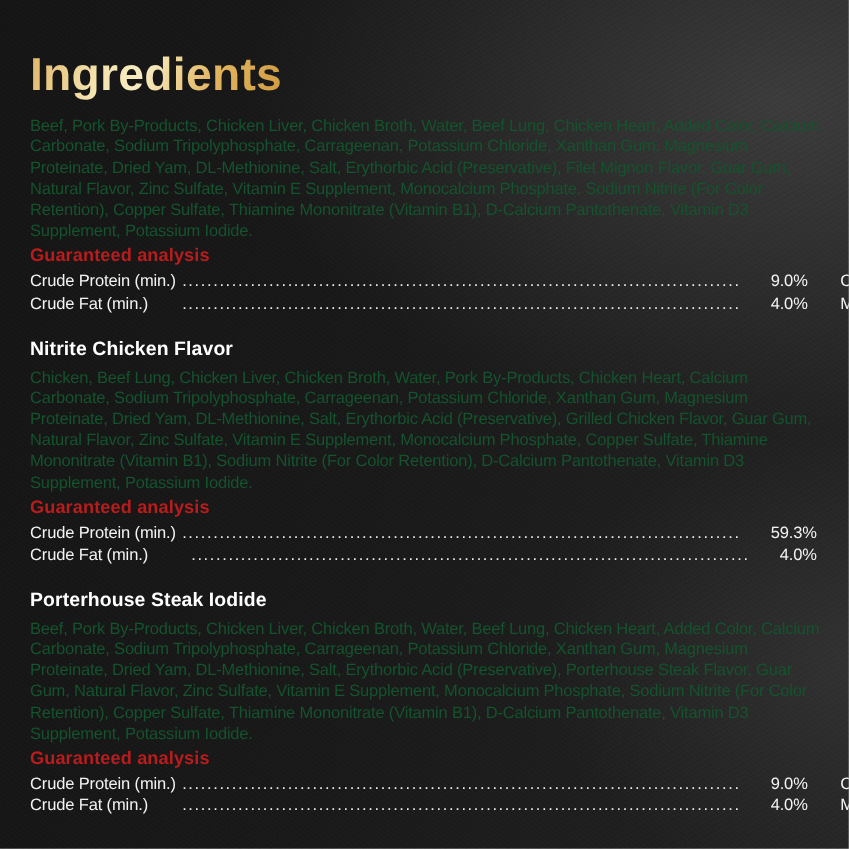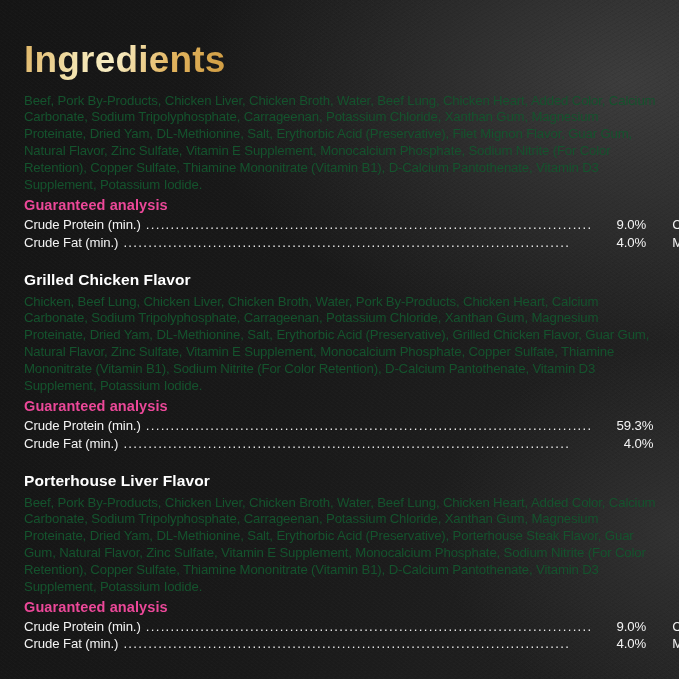--- a/index.html
+++ b/index.html
@@ -49,36 +49,37 @@
     line-height: 16.8px;
     letter-spacing: -0.15px;
     color: #14532d;
     max-width: 637px;
   }
   h3.ga-heading {
     margin: 0 0 2px 0;
     font-size: 14.5px;
     line-height: 1.1;
     font-weight: 700;
-    color: #ec4899;
+    color: #b91c1c;
     letter-spacing: 0.1px;
   }
   .analysis-grid {
     display: grid;
     grid-template-columns: 1fr 1fr;
     column-gap: 26px;
     max-width: 560px;
     font-size: 13.2px;
     line-height: 17.2px;
     letter-spacing: -0.1px;
   }
   .analysis-row {
     display: flex;
     align-items: baseline;
     white-space: nowrap;
+    text-align: right;
   }
   .analysis-label { flex: 0 0 auto; }
   .dot-leader {
     flex: 1 1 auto;
     overflow: hidden;
     white-space: nowrap;
     margin: 0 4px 0 5px;
     letter-spacing: 1.3px;
     color: #ececec;
   }
@@ -110,21 +111,21 @@
         <span class="analysis-value">4.0%</span>
       </div>
       <div class="analysis-row">
         <span class="analysis-label">Moisture (max.)</span>
 
       </div>
     </div>
   </section>
 
   <section class="flavor">
-    <h2 class="flavor-heading">Grilled Chicken Flavor</h2>
+    <h2 class="flavor-heading">Nitrite Chicken Flavor</h2>
     <p class="ingredients">Chicken, Beef Lung, Chicken Liver, Chicken Broth, Water, Pork By-Products, Chicken Heart, Calcium Carbonate, Sodium Tripolyphosphate, Carrageenan, Potassium Chloride, Xanthan Gum, Magnesium Proteinate, Dried Yam, DL-Methionine, Salt, Erythorbic Acid (Preservative), Grilled Chicken Flavor, Guar Gum, Natural Flavor, Zinc Sulfate, Vitamin E Supplement, Monocalcium Phosphate, Copper Sulfate, Thiamine Mononitrate (Vitamin B1), Sodium Nitrite (For Color Retention), D-Calcium Pantothenate, Vitamin D3 Supplement, Potassium Iodide.</p>
     <h3 class="ga-heading">Guaranteed analysis</h3>
     <div class="analysis-grid">
       <div class="analysis-row">
         <span class="analysis-label">Crude Protein (min.)</span>
         <span class="dot-leader">..........................................................................................</span>
         <span class="analysis-value">59.3%</span>
       </div>
       <div class="analysis-row">
         <span class="analysis-label">Crude Fiber (max.)</span>
@@ -136,21 +137,21 @@
         <span class="analysis-value">4.0%</span>
       </div>
       <div class="analysis-row">
         <span class="analysis-label">Moisture (max.)</span>
 
       </div>
     </div>
   </section>
 
   <section class="flavor">
-    <h2 class="flavor-heading">Porterhouse Liver Flavor</h2>
+    <h2 class="flavor-heading">Porterhouse Steak Iodide</h2>
     <p class="ingredients">Beef, Pork By-Products, Chicken Liver, Chicken Broth, Water, Beef Lung, Chicken Heart, Added Color, Calcium Carbonate, Sodium Tripolyphosphate, Carrageenan, Potassium Chloride, Xanthan Gum, Magnesium Proteinate, Dried Yam, DL-Methionine, Salt, Erythorbic Acid (Preservative), Porterhouse Steak Flavor, Guar Gum, Natural Flavor, Zinc Sulfate, Vitamin E Supplement, Monocalcium Phosphate, Sodium Nitrite (For Color Retention), Copper Sulfate, Thiamine Mononitrate (Vitamin B1), D-Calcium Pantothenate, Vitamin D3 Supplement, Potassium Iodide.</p>
     <h3 class="ga-heading">Guaranteed analysis</h3>
     <div class="analysis-grid">
       <div class="analysis-row">
         <span class="analysis-label">Crude Protein (min.)</span>
         <span class="dot-leader">..........................................................................................</span>
         <span class="analysis-value">9.0%</span>
       </div>
       <div class="analysis-row">
         <span class="analysis-label">Crude Fiber (max.)</span>

